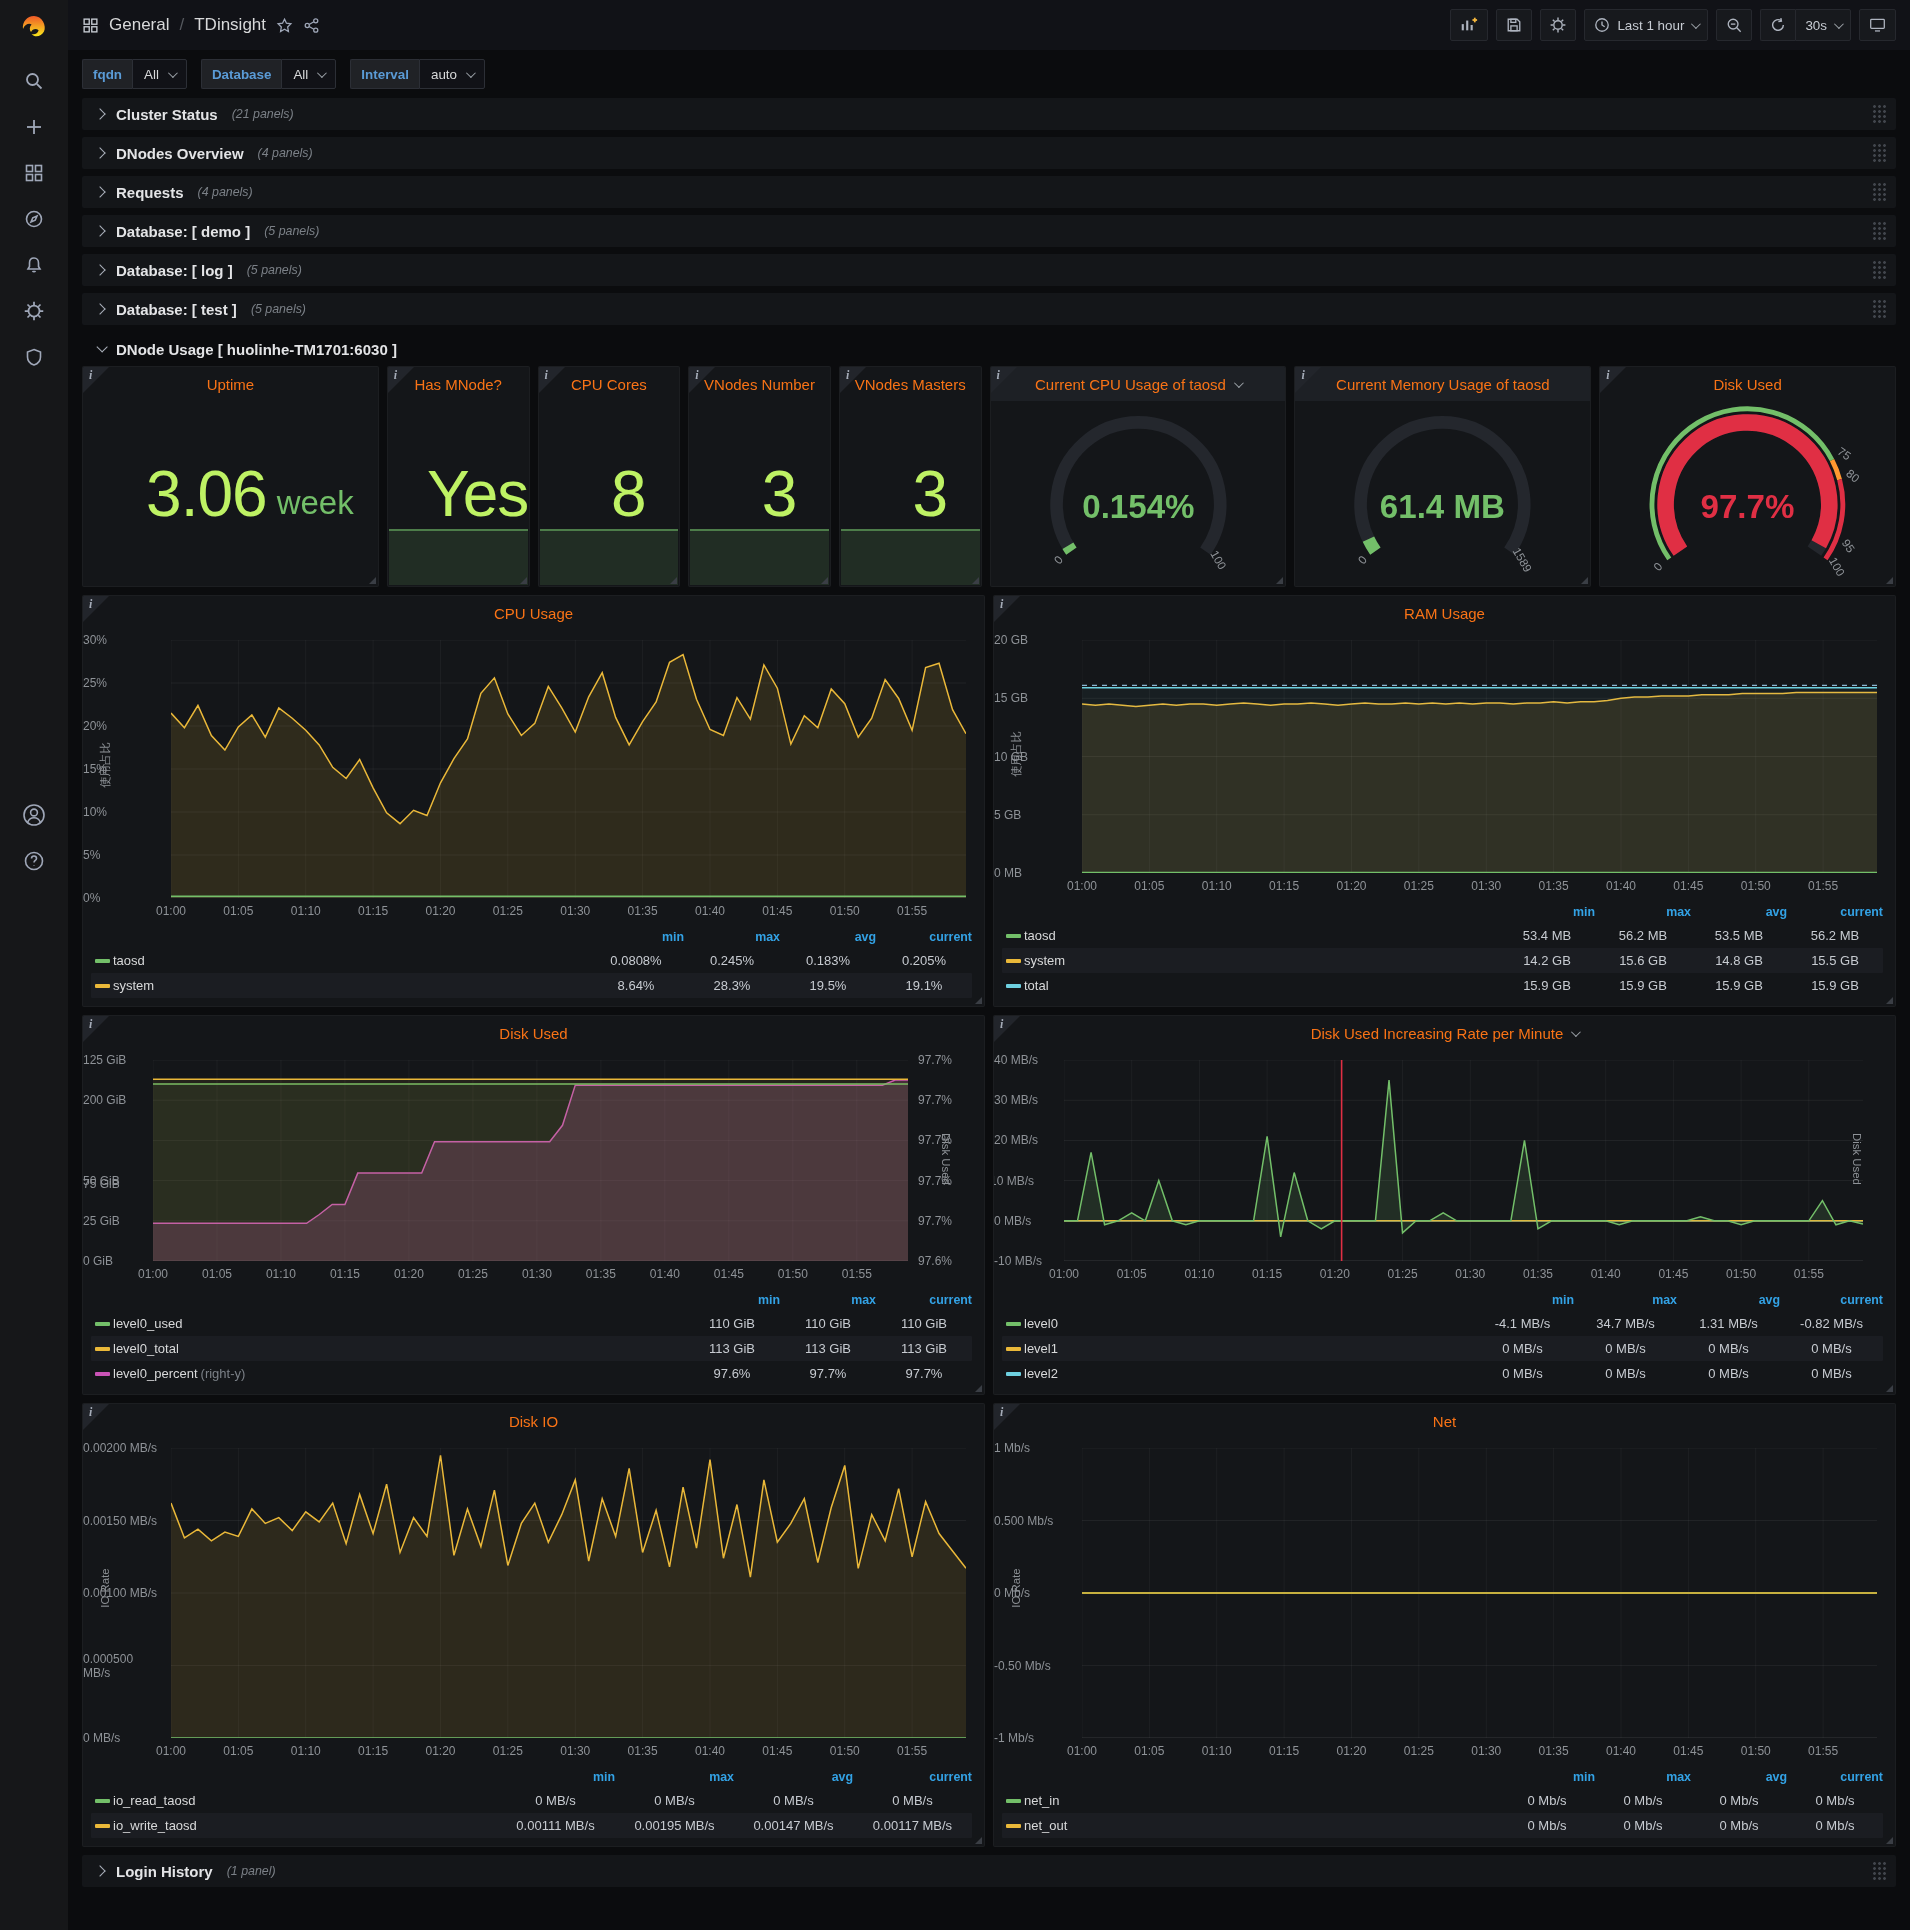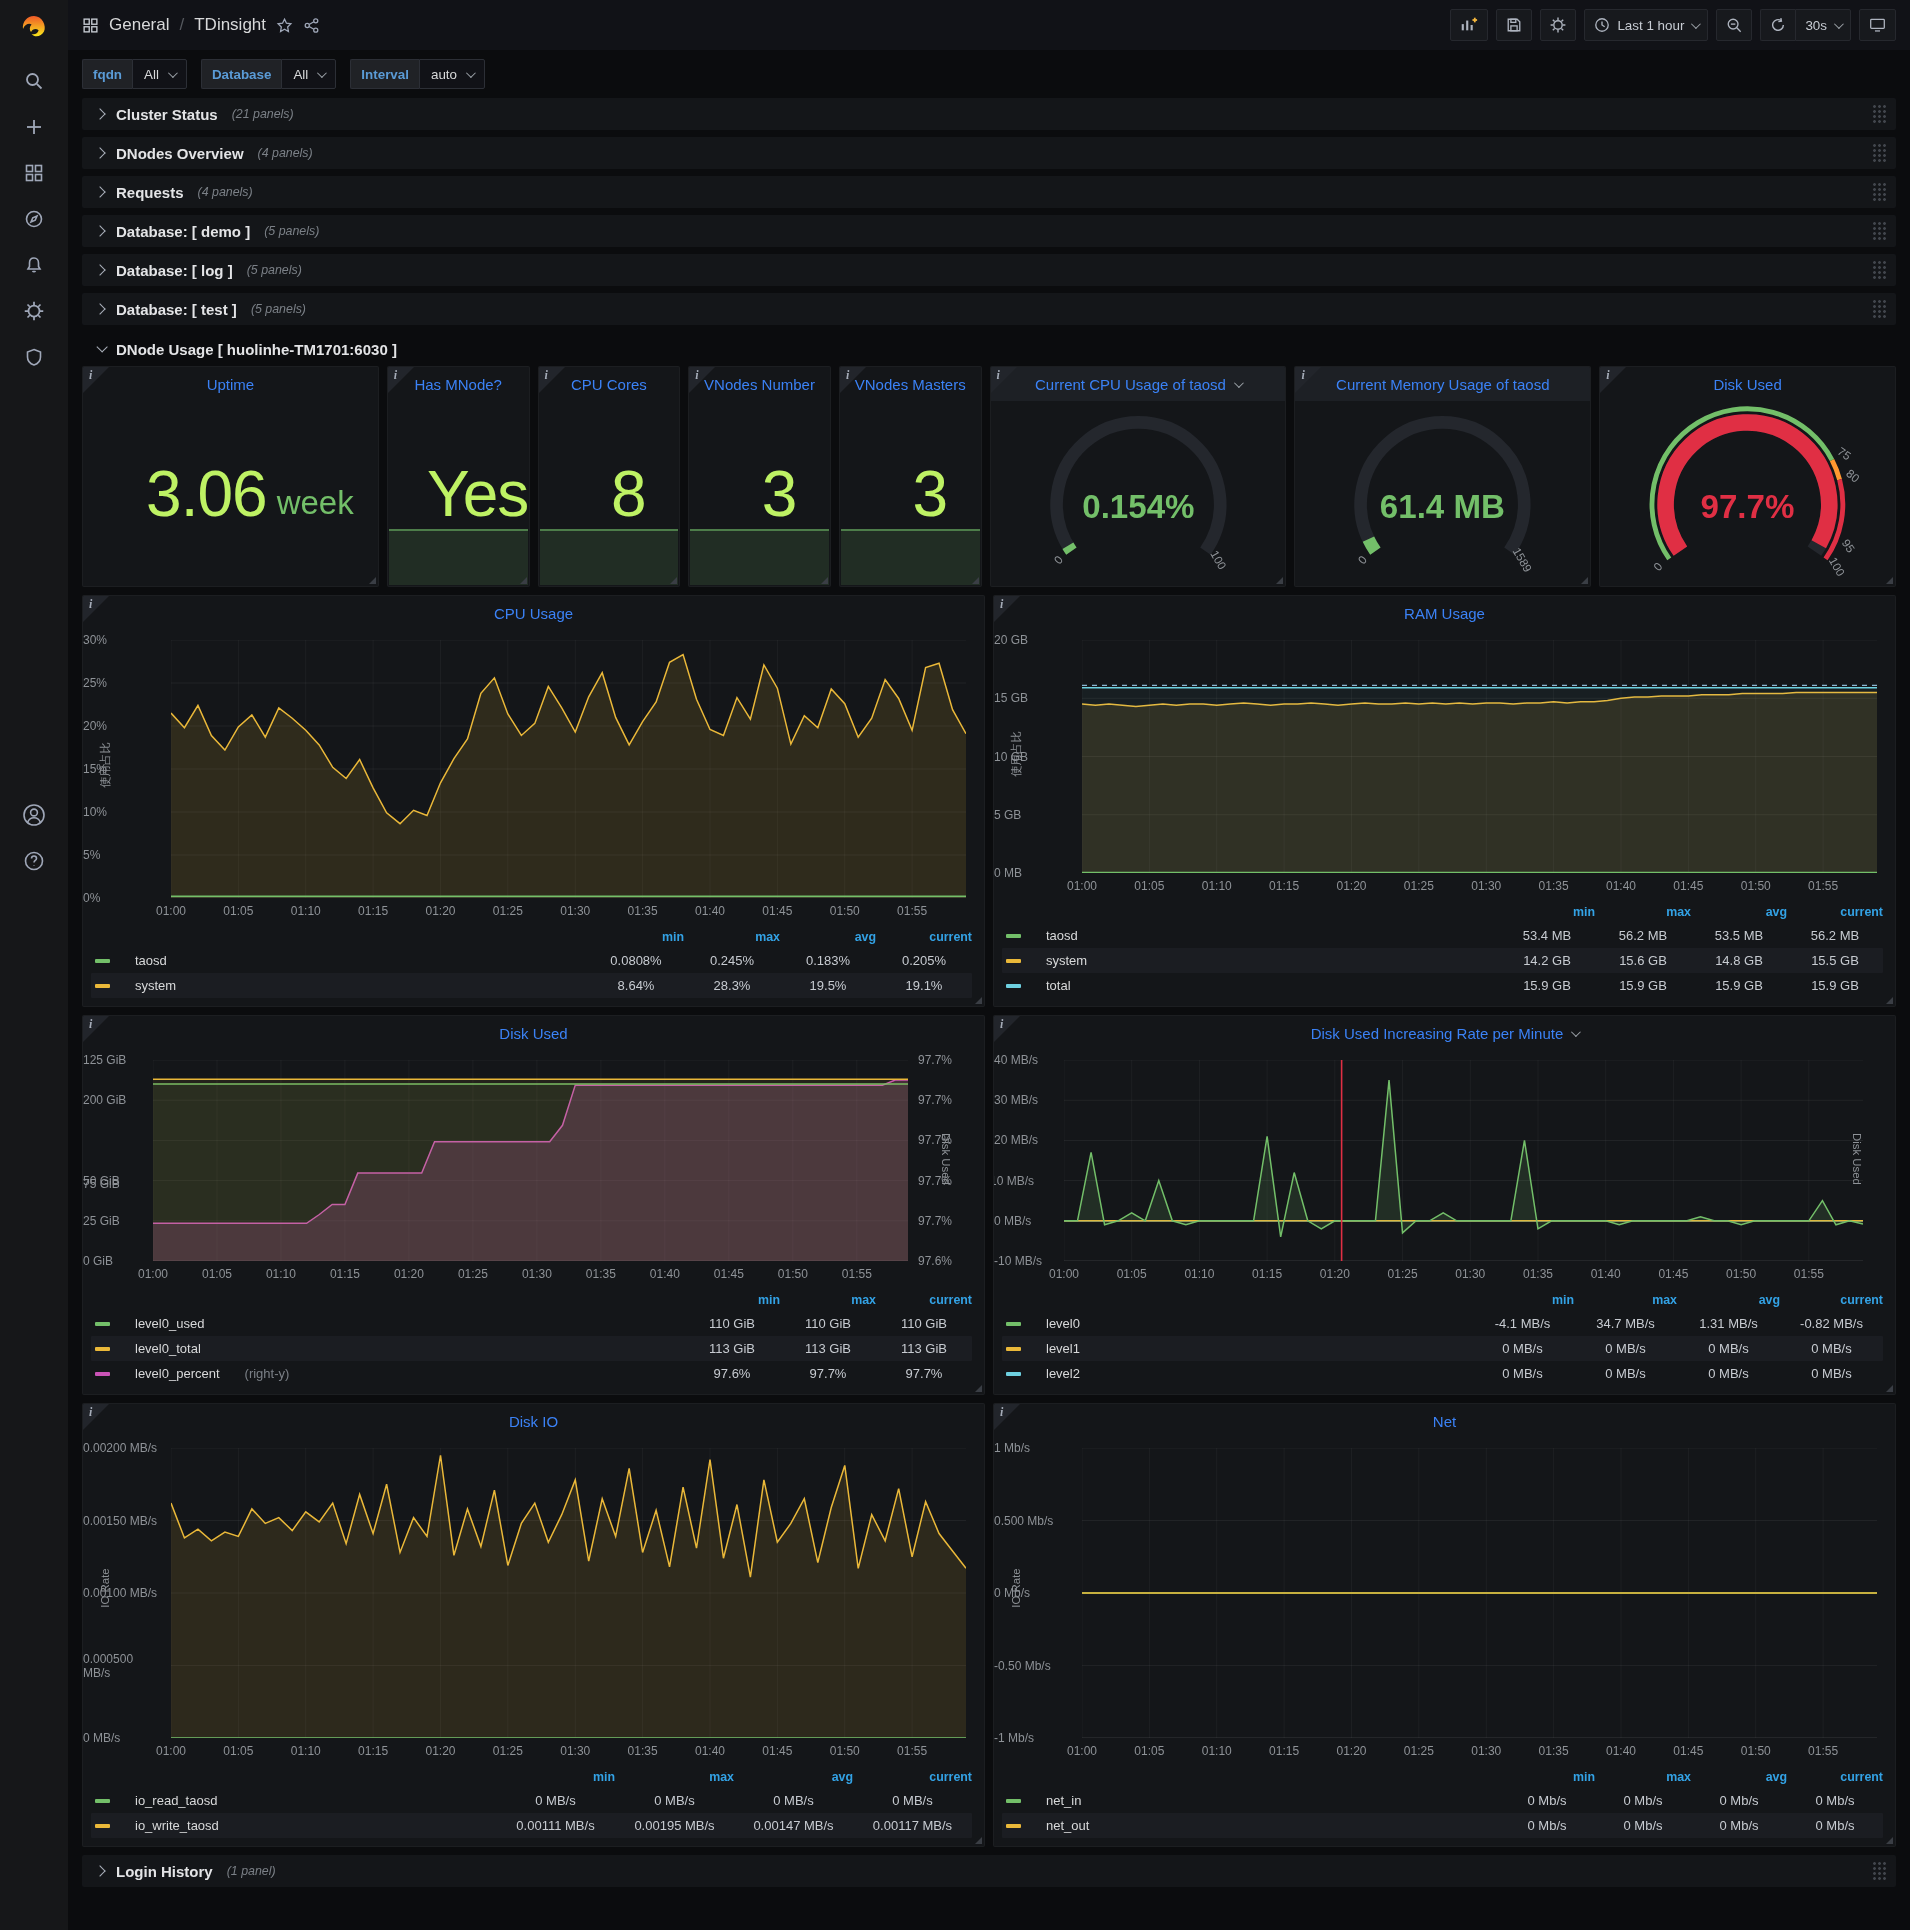--- a/index.html
+++ b/index.html
@@ -58,21 +58,21 @@
 
   
   .panel { position:relative; background:#141619; border:1px solid rgba(255,255,255,0.035); border-radius:2px; overflow:hidden; }
   .panel::after { content:""; position:absolute; right:2px; bottom:2px; width:0; height:0;
     border-bottom:7px solid #3a3e45; border-left:7px solid transparent; }
   .corner { position:absolute; top:0; left:0; width:0; height:0;
     border-top:26px solid #22252b; border-right:26px solid transparent; cursor:pointer; }
   .corner i { position:absolute; top:-25px; left:6px; font-size:12px; font-weight:700; color:#a6adb9;
     font-family:"Liberation Serif",serif; }
   .panel-title { height:34px; display:flex; align-items:center; justify-content:center; gap:8px;
-    font-size:15px; font-weight:500; color:#3b82f6; cursor:pointer; white-space:nowrap; }
+    font-size:15px; font-weight:500; color:#f97316; cursor:pointer; white-space:nowrap; }
   .panel-title.lit { background:#1d2025; }
 
   .stats-grid { display:grid; grid-template-columns:2.08fr 1fr 1fr 1fr 1fr 2.08fr 2.08fr 2.08fr;
     gap:8px; height:221px; margin-bottom:8px; }
   .stat-body { position:absolute; inset:34px 0 0 0; display:flex; align-items:center; justify-content:center; }
   .stat-val { font-size:64px; font-weight:500; color:#bef264; letter-spacing:-1px;margin-left:39px; }
   .stat-unit { font-size:33px; font-weight:500; color:#73bf69; margin-left:10px; padding-top:18px; }
   .spark { position:absolute; left:1px; right:1px; bottom:1px; height:56px;
     background:rgba(115,191,105,0.14); border-top:2px solid rgba(115,191,105,0.55); }
 
@@ -89,21 +89,21 @@
   .axis-name { position:absolute; top:46%; font-size:11.4px; color:#8e9297; white-space:nowrap; }
   .axis-name.left { left:22px; transform:translate(-50%,-50%) rotate(-90deg); }
   .axis-name.right { right:-14px; transform:translate(-50%,-50%) rotate(90deg); }
 
   .legend { padding:2px 12px 8px 8px; }
   .lg-header, .lg-row { display:grid; align-items:center; }
   .lg-header { height:22px; }
   .lg-header span { font-size:12.4px; font-weight:700; color:#33a2e5; text-align:right; }
   .lg-row { height:25px; border-radius:1px; }
   .lg-row.alt { background:#1b1d22; }
-  .lg-name { display:flex; align-items:center; gap:25px; font-size:13px; color:#d8d9da; cursor:pointer; padding-left:4px; white-space:nowrap; }
+  .lg-name { display:flex; align-items:center; gap:3px; font-size:13px; color:#d8d9da; cursor:pointer; padding-left:4px; white-space:nowrap; }
   .swatch { width:15px; height:4px; border-radius:1px; flex:none; }
   .lg-note { color:#7b8087; }
   .lg-val { font-size:13px; color:#c7cbd1; text-align:center; white-space:nowrap; }
 </style>
 </head>
 <body>
 
 <div class="app">
 
   <div class="sidebar">

